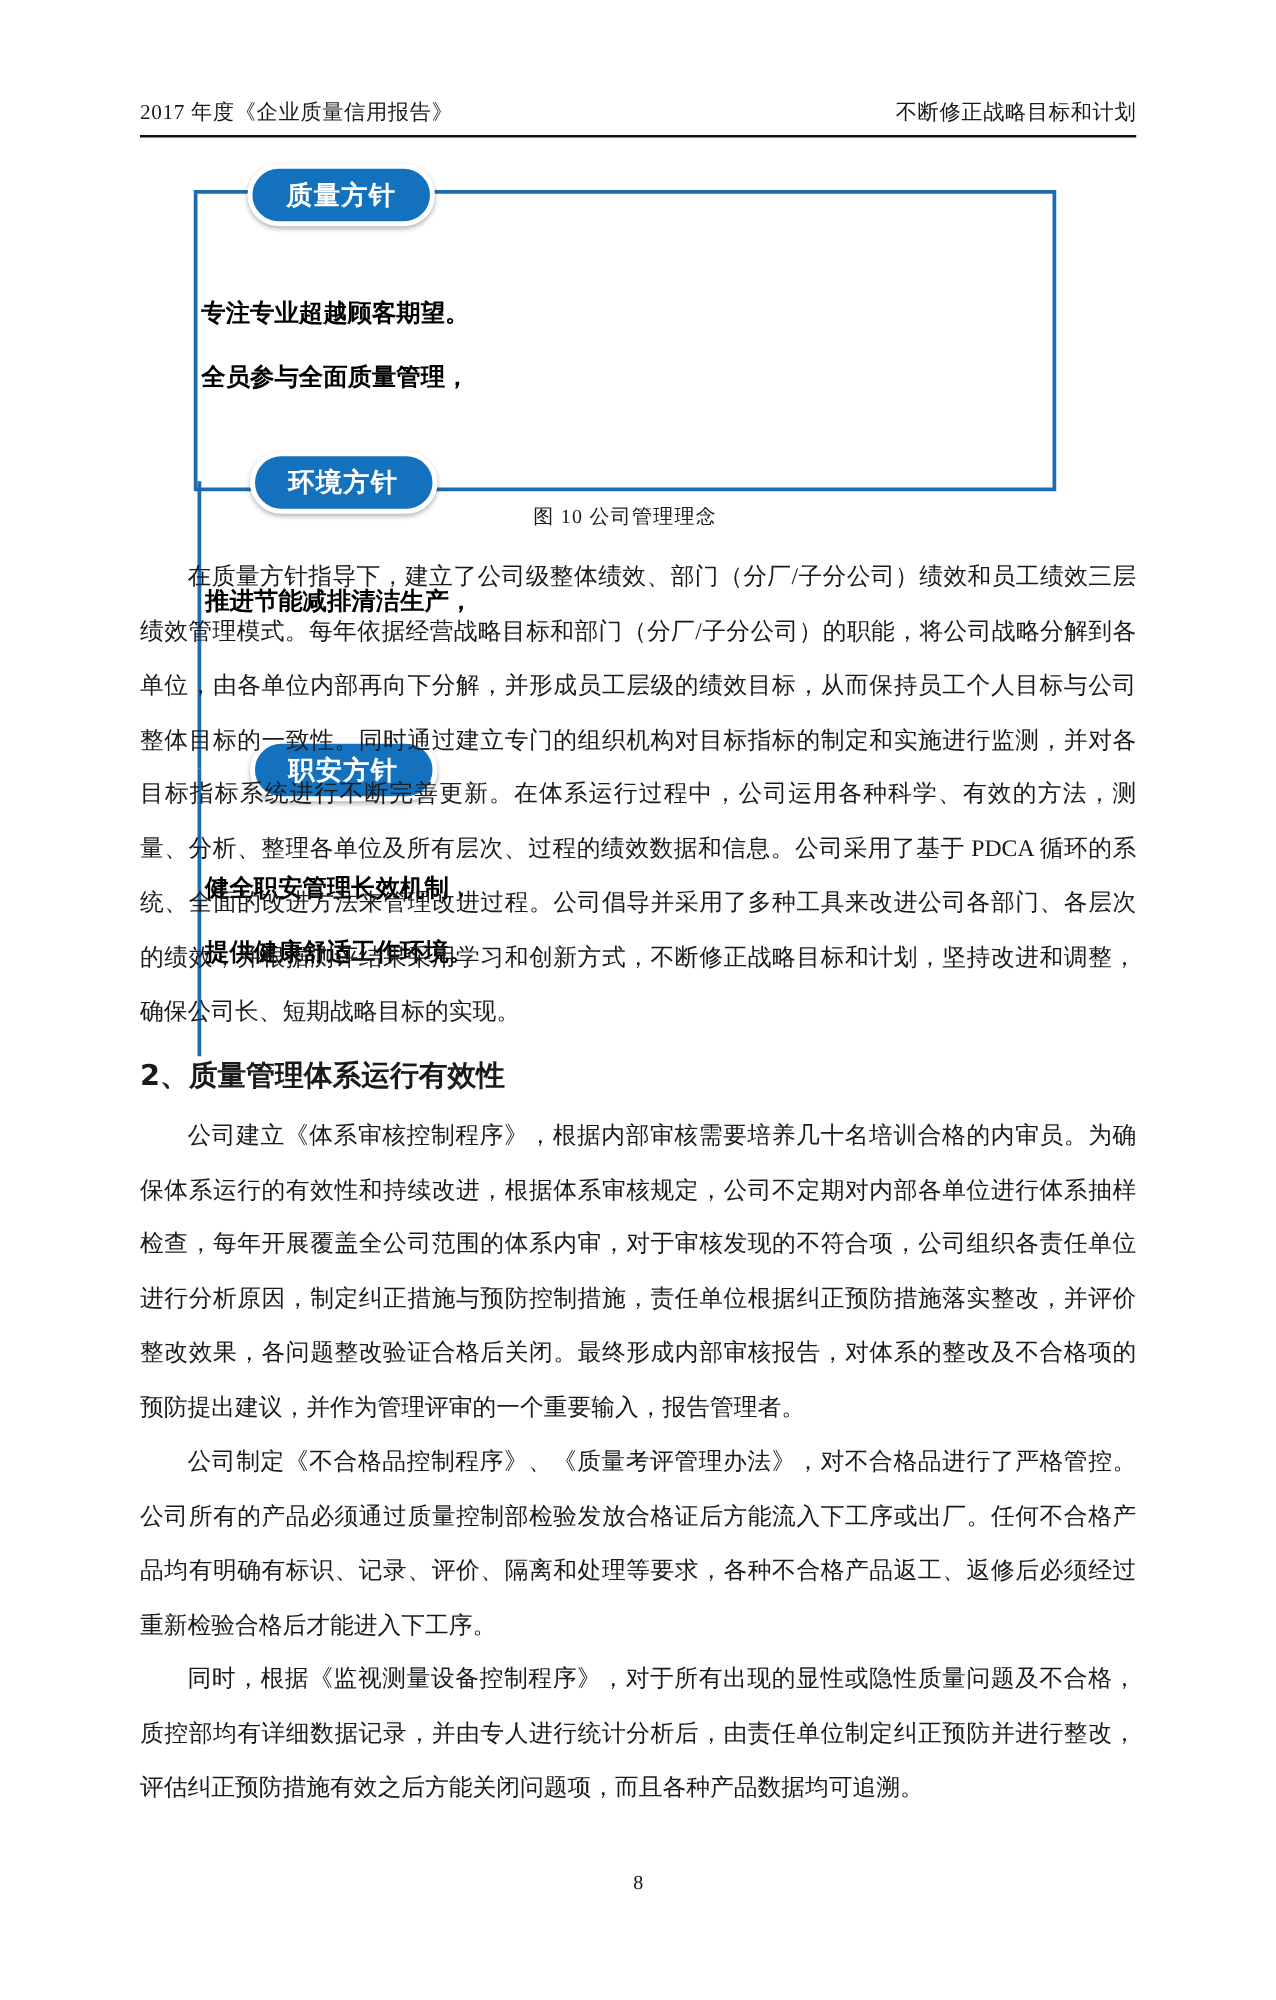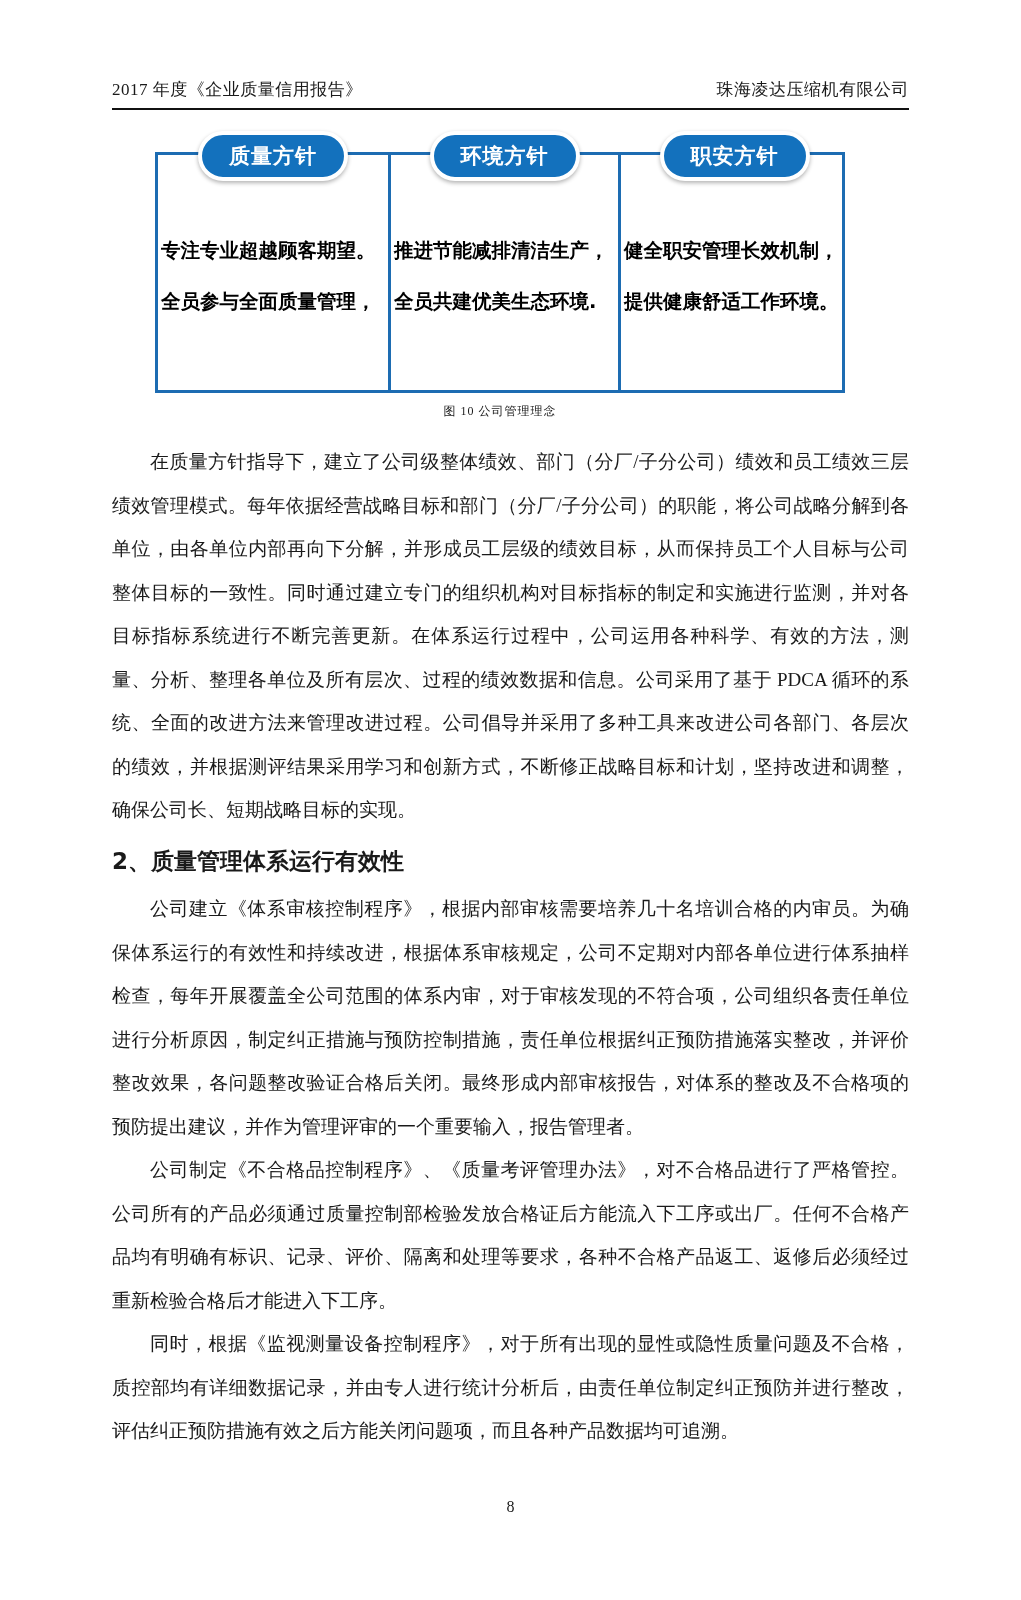--- a/index.html
+++ b/index.html
@@ -25,20 +25,21 @@
     position:absolute;top:108px;left:112px;width:797px;
     border-bottom:2.5px solid #111;
   }
   
   .figure-wrap{position:absolute;top:152px;left:155px;width:690px;}
   .panels{
     display:flex;
     border:3.5px solid var(--border-blue);
     height:241px;
     background:#fff;
+    flex-direction:column;
   }
   .panel{
     position:relative;
     width:230px;flex:0 0 230px;
   }
   .panel + .panel{border-left:3px solid var(--border-blue);}
   .pill{
     position:absolute;top:-24px;left:50%;transform:translateX(-50%);
     min-width:150px;height:50px;
     background:var(--pill-blue);
@@ -55,21 +56,21 @@
     margin-top:70px;
     padding:0 3px;
     font-family:"DejaVu Sans","Liberation Sans",sans-serif;
     font-weight:bold;font-size:19.5px;color:#000;
   }
   .panel-text .ln{
     line-height:51px;white-space:nowrap;overflow:visible;
   }
   .figure-caption{
     margin-top:10px;text-align:center;
-    font-size:12px;letter-spacing:1px;
+    font-size:16px;letter-spacing:1px;
   }
   
   .doc-body{
     position:absolute;top:440px;left:112px;width:797px;
     font-size:19px;line-height:43.5px;
     text-align:justify;
   }
   .doc-body p{
     text-indent:2em;
     margin:0;
@@ -85,21 +86,21 @@
   .page-number{
     position:absolute;top:1498px;left:0;width:100%;
     text-align:center;font-size:16px;
   }
 </style>
 </head>
 <body>
 
 <div class="page-header">
   <span>2017 年度《企业质量信用报告》</span>
-  <span>珠海凌达压缩机有限公司</span>
+  <span>不断修正战略目标和计划</span>
 </div>
 <div class="header-rule"></div>
 
 <div class="figure-wrap">
   <div class="panels">
 
     <div class="panel">
       <div class="pill">
         <span>质量方针</span>
       </div>
@@ -108,21 +109,20 @@
         <div class="ln">全员参与全面质量管理，</div>
       </div>
     </div>
 
     <div class="panel">
       <div class="pill">
         <span>环境方针</span>
       </div>
       <div class="panel-text">
         <div class="ln">推进节能减排清洁生产，</div>
-        <div class="ln">全员共建优美生态环境.</div>
       </div>
     </div>
 
     <div class="panel">
       <div class="pill">
         <span>职安方针</span>
       </div>
       <div class="panel-text">
         <div class="ln">健全职安管理长效机制，</div>
         <div class="ln">提供健康舒适工作环境。</div>

